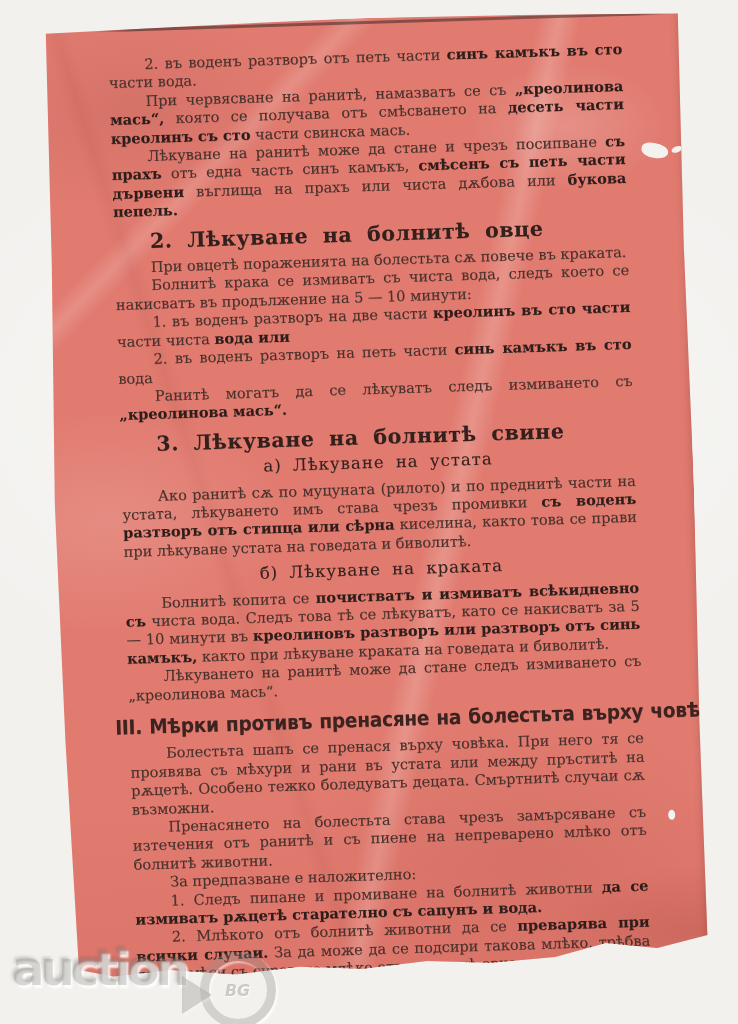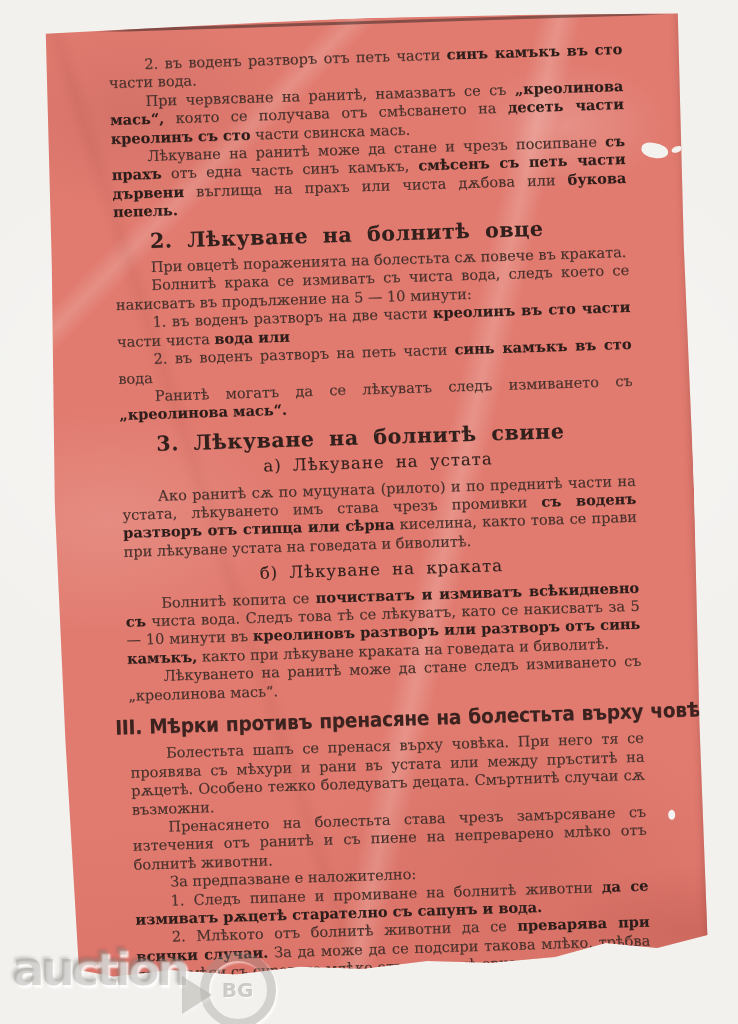--- a/index.html
+++ b/index.html
@@ -100,23 +100,24 @@
     filter:drop-shadow(2px 2px 1px rgba(255,255,255,0.7));
   }
   .wm-badge{
     width:58px;height:58px;margin:22px 0 0 -12px;border-radius:50%;
     border:9px solid rgba(150,146,140,0.33);
     display:flex;align-items:center;justify-content:center;
     box-shadow:2px 2px 2px rgba(255,255,255,0.8), inset 2px 2px 2px rgba(255,255,255,0.55);
   }
   .wm-badge-text{
     font-family:"DejaVu Sans","Liberation Sans",sans-serif;
-    font-weight:bold;font-size:20px;letter-spacing:0px;
+    font-weight:bold;font-size:16px;letter-spacing:0px;
     color:rgba(150,146,140,0.45);
     text-shadow:1px 1px 1px rgba(255,255,255,0.8);
+    font-style:italic;
   }
 </style>
 </head>
 <body>
 
 <div class="scene">
   <div class="paper">
     <div class="content">
         <p class="body-p"><span>2. въ воденъ разтворъ отъ петь части </span><span class="b">синъ камъкъ въ сто</span><span> части вода.</span></p>
         <p class="body-p"><span>При червясване на ранитѣ, намазватъ се съ </span><span class="b">„креолинова мась“,</span><span> която се получава отъ смѣсването на </span><span class="b">десеть части креолинъ съ сто</span><span> части свинска мась.</span></p>

